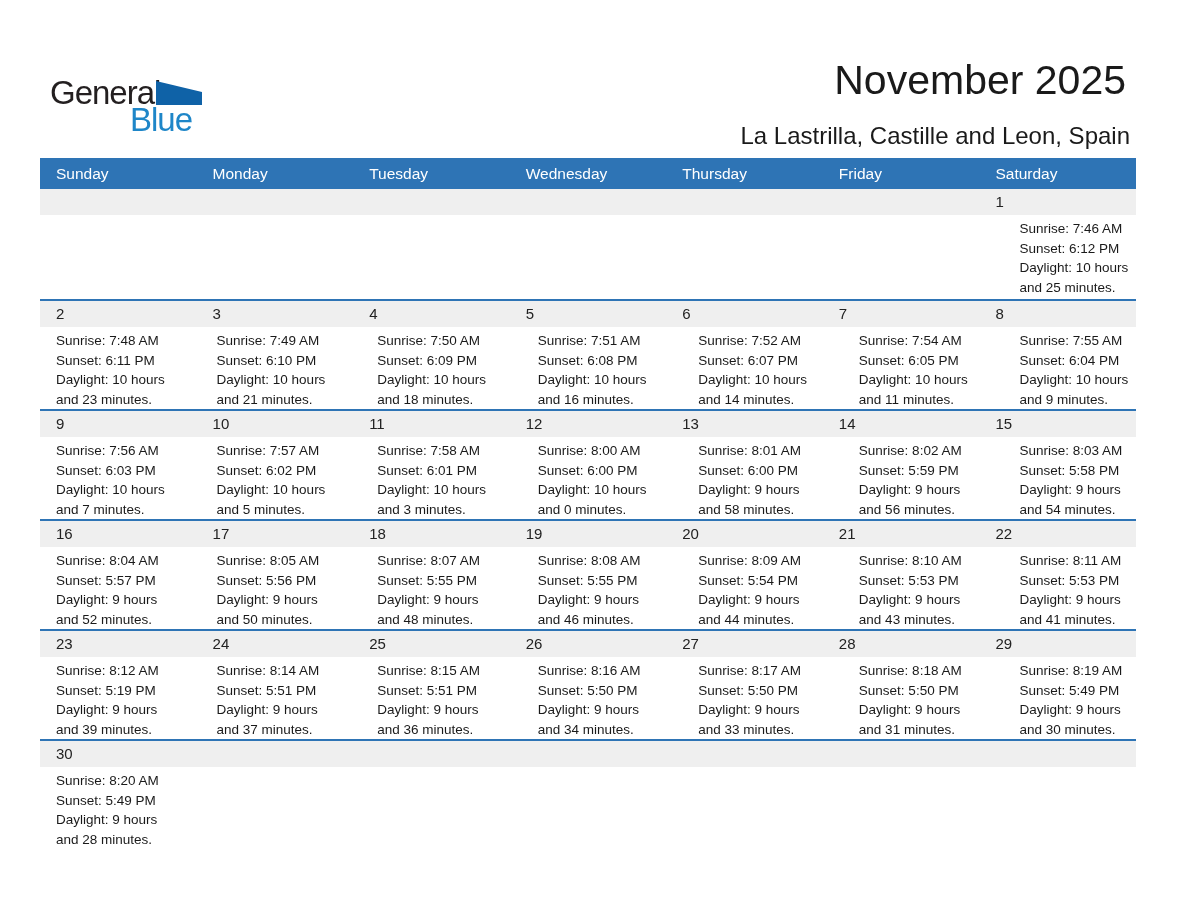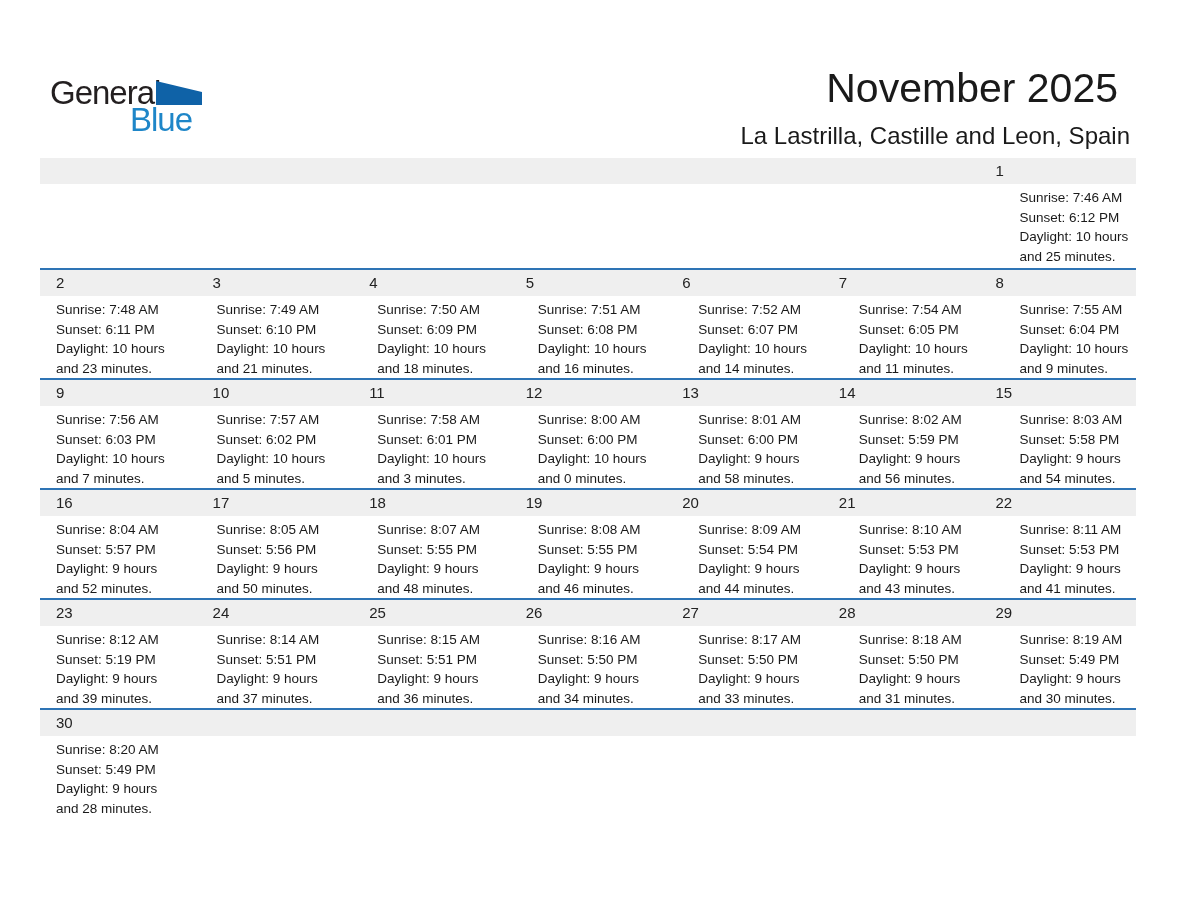--- a/index.html
+++ b/index.html
@@ -24,24 +24,24 @@
     clip-path: polygon(0 0, 100% 46%, 100% 100%, 0 100%);
   }
   .logo-blue {
     position:absolute; left:80px; top:27px;
     font-size:33px; color:#1E86C8; letter-spacing:-1px; font-weight:400;
   }
 
   
   .titles { position:absolute; top:54px; right:58px; text-align:right; }
   .page-title {
-    margin:12px; font-size:41px; font-weight:400; color:#1a1a1a; line-height:1.1;
+    margin:4px; font-size:41px; font-weight:400; color:#1a1a1a; line-height:1.1;
   }
   .page-subtitle {
-    margin:11px 0 0 0; font-size:24px; font-weight:400; color:#1a1a1a; line-height:1.1;
+    margin:20px 0 0 0; font-size:24px; font-weight:400; color:#1a1a1a; line-height:1.1;
   }
 
   
   .calendar { position:absolute; left:40px; top:158px; width:1096px; }
 
   .dow-row {
     display:grid; grid-template-columns:repeat(7,1fr);
     background:#2E74B5; height:31px;
   }
   .dow-cell {
@@ -78,20 +78,29 @@
   <span class="logo-flag"></span>
   <span class="logo-blue">Blue</span>
 </div>
 
 <div class="titles">
   <h1 class="page-title">November 2025</h1>
   <h2 class="page-subtitle">La Lastrilla, Castille and Leon, Spain</h2>
 </div>
 
 <div class="calendar">
+  <div class="dow-row" id="dow-row">
+      <div class="dow-cell">Sunday</div>
+      <div class="dow-cell">Monday</div>
+      <div class="dow-cell">Tuesday</div>
+      <div class="dow-cell">Wednesday</div>
+      <div class="dow-cell">Thursday</div>
+      <div class="dow-cell">Friday</div>
+      <div class="dow-cell">Saturday</div>
+    </div>
   <div id="weeks">
       <div class="week">
         <div class="band">
           <div class="band-cell"></div>
           <div class="band-cell"></div>
           <div class="band-cell"></div>
           <div class="band-cell"></div>
           <div class="band-cell"></div>
           <div class="band-cell"></div>
           <div class="band-cell">1</div>

